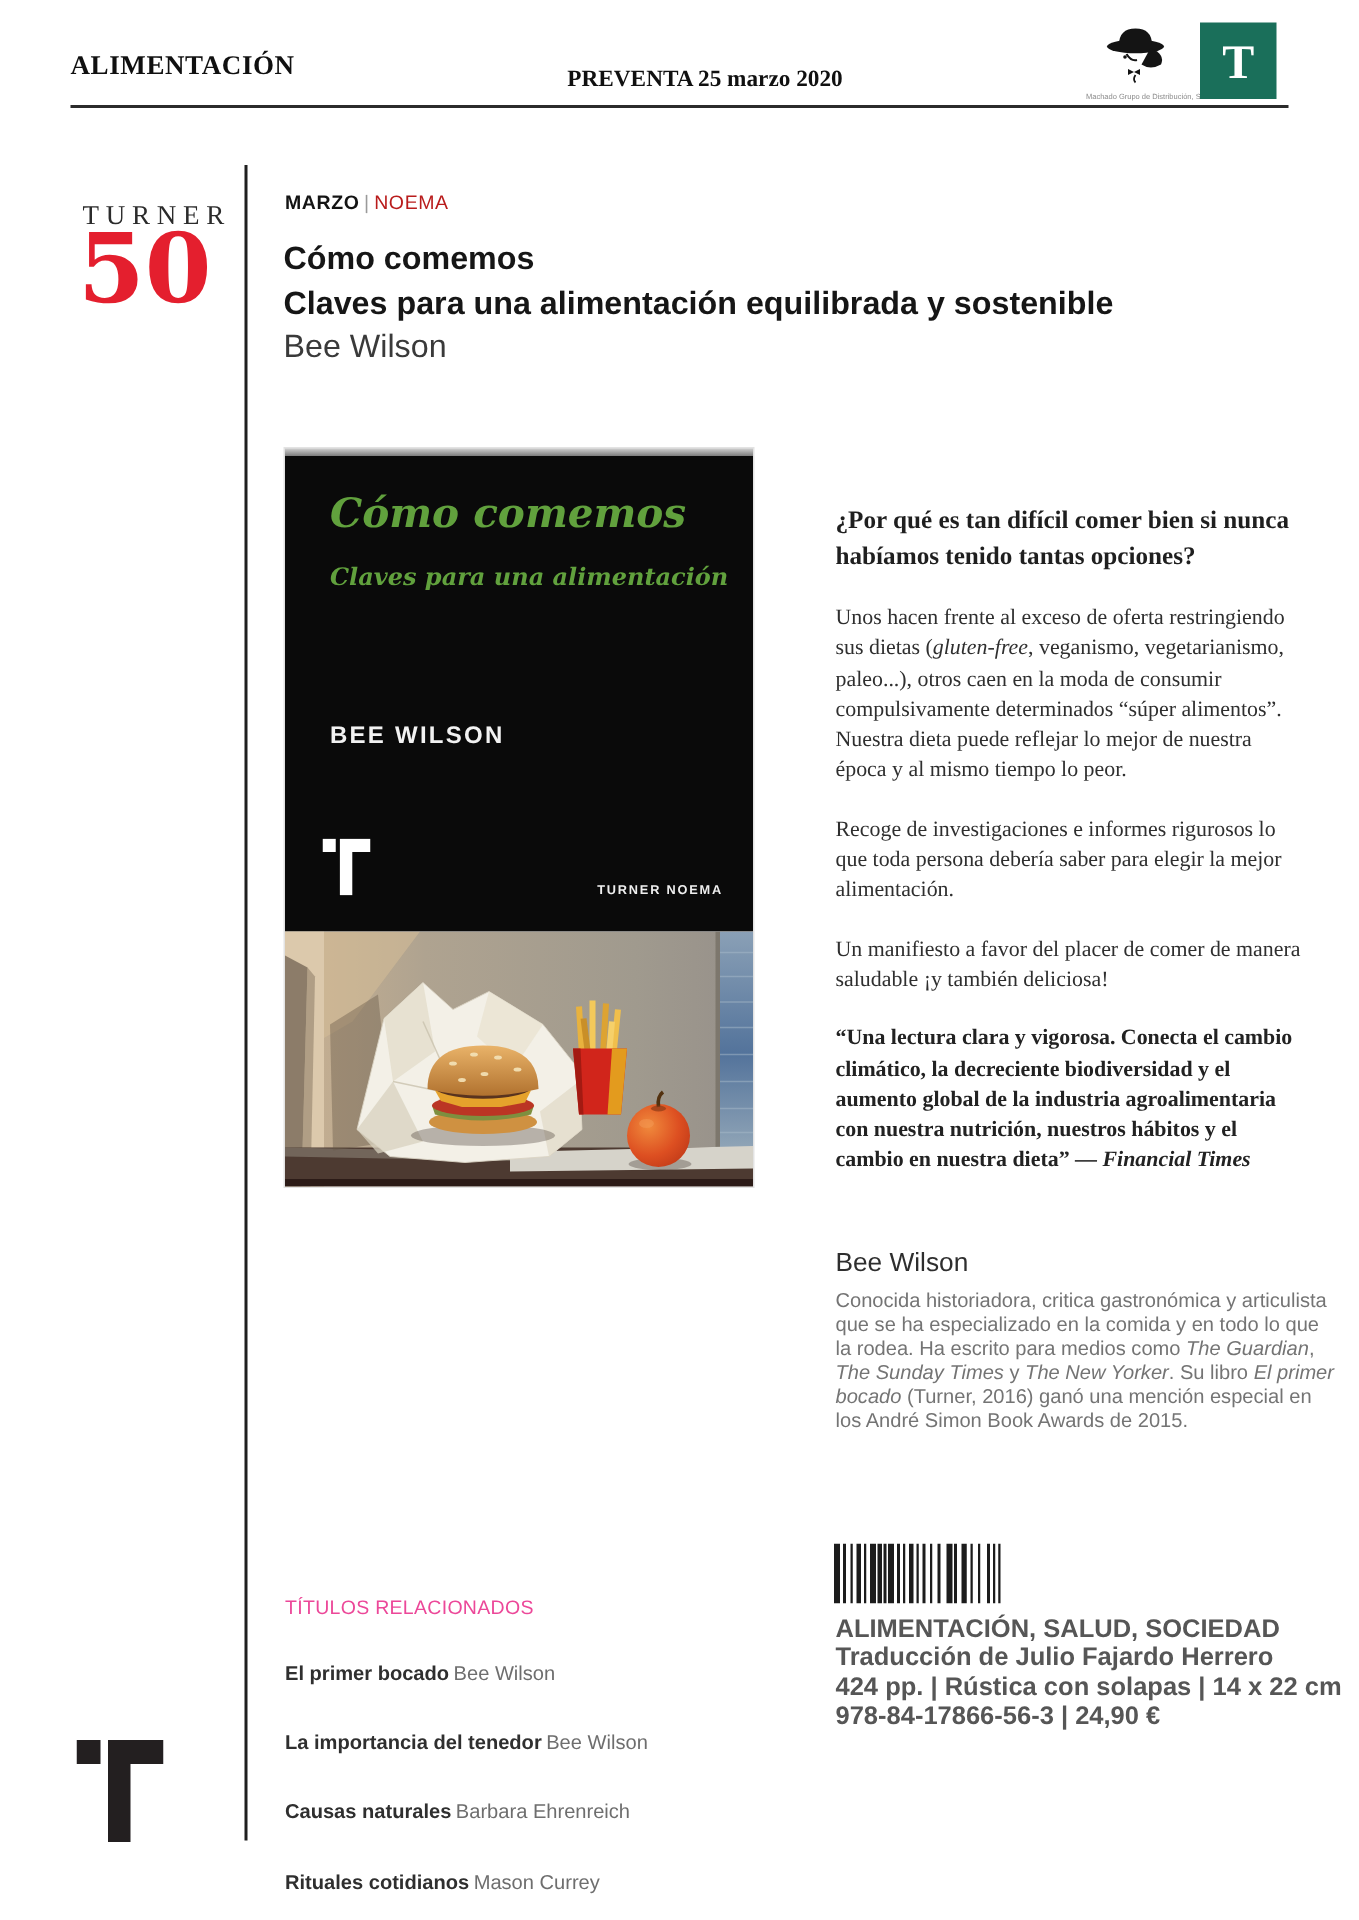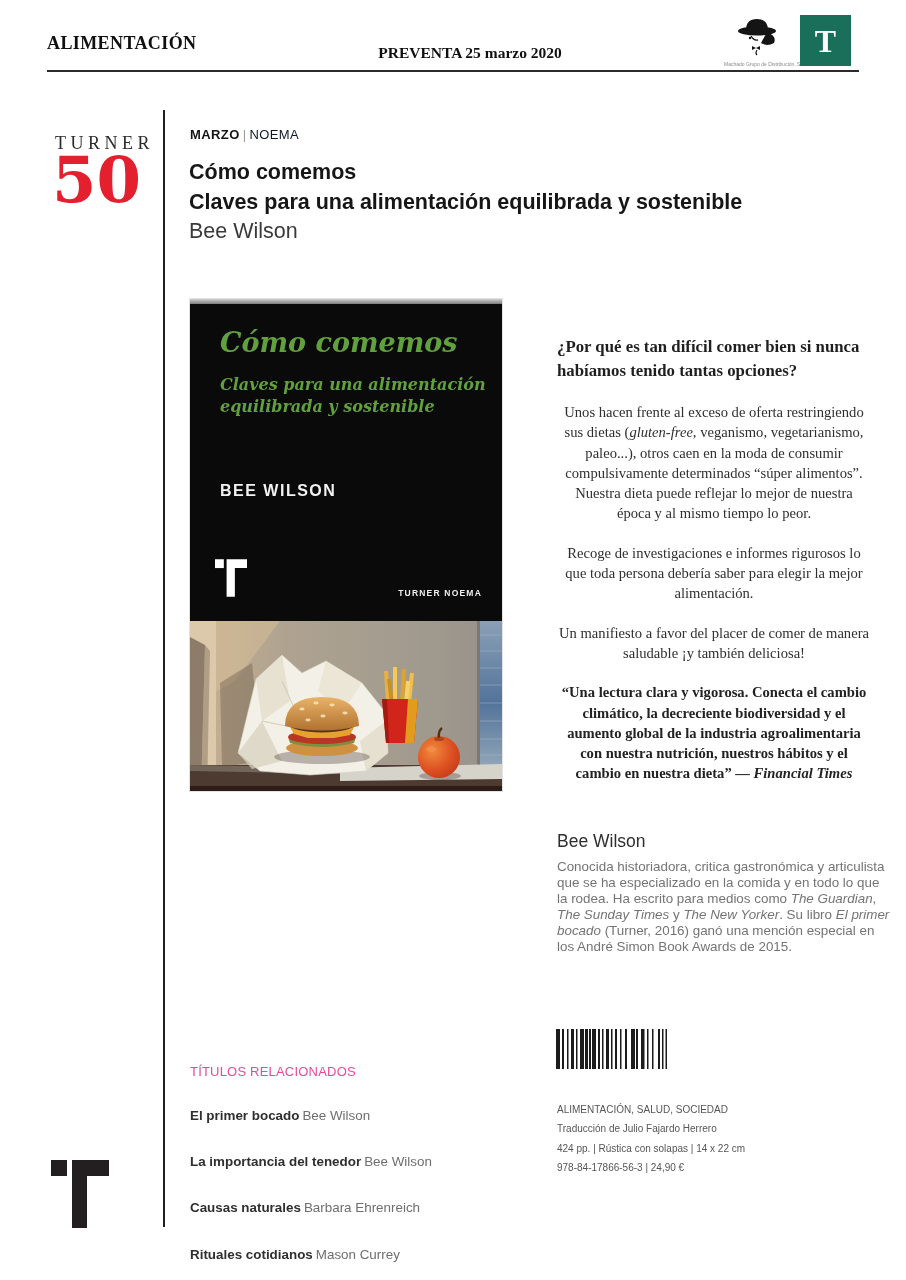--- a/index.html
+++ b/index.html
@@ -23,21 +23,21 @@
          font-size:18px;letter-spacing:4.5px;color:#2b2b2b;}
   .fifty{position:absolute;left:40px;top:148px;font-family:"DejaVu Serif",serif;font-weight:bold;
          font-size:64px;line-height:1;color:#e41f2e;margin-left:12px;}
   .v-rule{position:absolute;left:163px;top:110px;width:2px;height:1117px;background:#1f1f1f;}
   .big-t{position:absolute;left:51px;top:1160px;}
 
   
   .kicker{position:absolute;left:190px;top:127px;font-size:13px;letter-spacing:.4px;}
   .kicker .m{font-weight:bold;color:#141414;}
   .kicker .s{color:#9a9a9a;font-weight:normal;padding:0 3px;}
-  .kicker .c{color:#0f172a;}
+  .kicker .c{color:#b91c1c;}
   .title-block{position:absolute;left:189px;top:158px;width:700px;}
   .title-block .t{font-size:21.5px;font-weight:bold;line-height:29.5px;color:#161616;}
   .title-block .a{font-size:21.5px;font-weight:normal;line-height:29.5px;color:#3a3a3a;}
 
   
   .cover{position:absolute;left:190px;top:299px;width:312px;height:492px;
          box-shadow:0 0 0 1px #e3e3e3;}
   .cover-edge{position:absolute;left:0;top:0;width:100%;height:5px;
               background:linear-gradient(#cfcfcf,#7c7c7c);}
   .cover-black{position:absolute;left:0;top:5px;width:100%;height:317px;background:#0a0a0a;}
@@ -49,37 +49,37 @@
              letter-spacing:1.5px;color:#f2f2f2;}
   .cv-tlogo{position:absolute;left:25px;top:255px;}
   .cv-imprint{position:absolute;right:20px;top:284px;font-size:8.5px;font-weight:bold;
               letter-spacing:1.2px;color:#eeeeee;}
   .cover-art{position:absolute;left:0;top:322px;width:312px;height:170px;}
 
   
   .desc{position:absolute;left:557px;top:303px;width:314px;
         font-family:"Liberation Serif",serif;color:#2f2f2f;margin-top:32px;}
   .desc h2{margin:0 0 20px 0;font-size:16.8px;line-height:23.5px;font-weight:bold;color:#1f1f1f;}
-  .desc p{margin:0 0 19px 0;font-size:14.6px;line-height:20.3px;text-align:center;}
+  .desc p{margin:0 0 19px 0;font-size:14.6px;line-height:20.3px;}
   .desc p.quote{font-weight:bold;color:#222222;}
 
   
   .bio{position:absolute;left:557px;top:831px;width:336px;}
   .bio h3{margin:0 0 7px 0;font-size:17.5px;font-weight:normal;color:#2e2e2e;}
   .bio .txt{font-size:13.4px;line-height:15.9px;color:#747474;}
 
   
   .related{position:absolute;left:190px;top:1064px;width:330px;}
   .related .rh{font-size:13px;color:#ec4899;letter-spacing:.2px;margin-bottom:5px;}
   .related .ri{font-size:13.4px;line-height:18.2px;color:#6e6e6e;margin-top:28px;}
   .related .ri b{color:#2f2f2f;margin-right:3px;}
 
   
   .barcode{position:absolute;left:556px;top:1029px;}
-  .details{position:absolute;left:557px;top:1100px;font-size:10px;line-height:19.3px;color:#565656;}
+  .details{position:absolute;left:557px;top:1076px;font-size:17px;line-height:19.3px;color:#565656;font-weight:bold;}
 </style>
 </head>
 <body>
 
 <div id="page">
 
   <div class="cat-label">ALIMENTACIÓN</div>
   <div class="preventa">PREVENTA 25 marzo 2020</div>
 
   <div class="machado">
@@ -120,21 +120,20 @@
     <div class="t">Claves para una alimentación equilibrada y sostenible</div>
     <div class="a">Bee Wilson</div>
   </div>
 
   <div class="cover">
     <div class="cover-edge"></div>
     <div class="cover-black">
       <div class="cv-title">Cómo comemos</div>
       <div class="cv-sub">
         <div>Claves para una alimentación</div>
-        <div>equilibrada y sostenible</div>
       </div>
       <div class="cv-author">BEE WILSON</div>
       <div class="cv-tlogo">
         <svg width="32" height="38" viewBox="0 0 58 68">
           <path d="M0 0 H16 V16 H0 Z" fill="#ffffff"></path>
           <path d="M21 0 H58 V16 H36 V68 H21 Z" fill="#ffffff"></path>
         </svg>
       </div>
       <div class="cv-imprint">TURNER NOEMA</div>
     </div>

